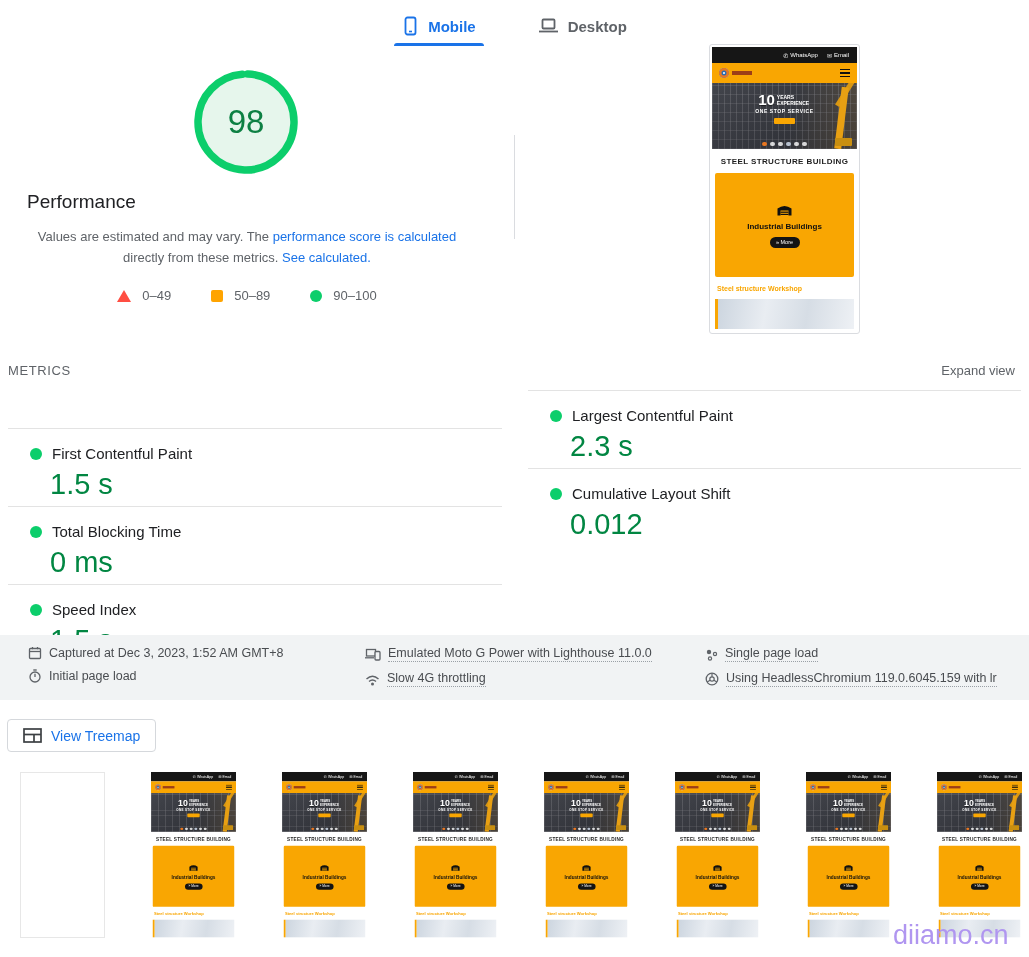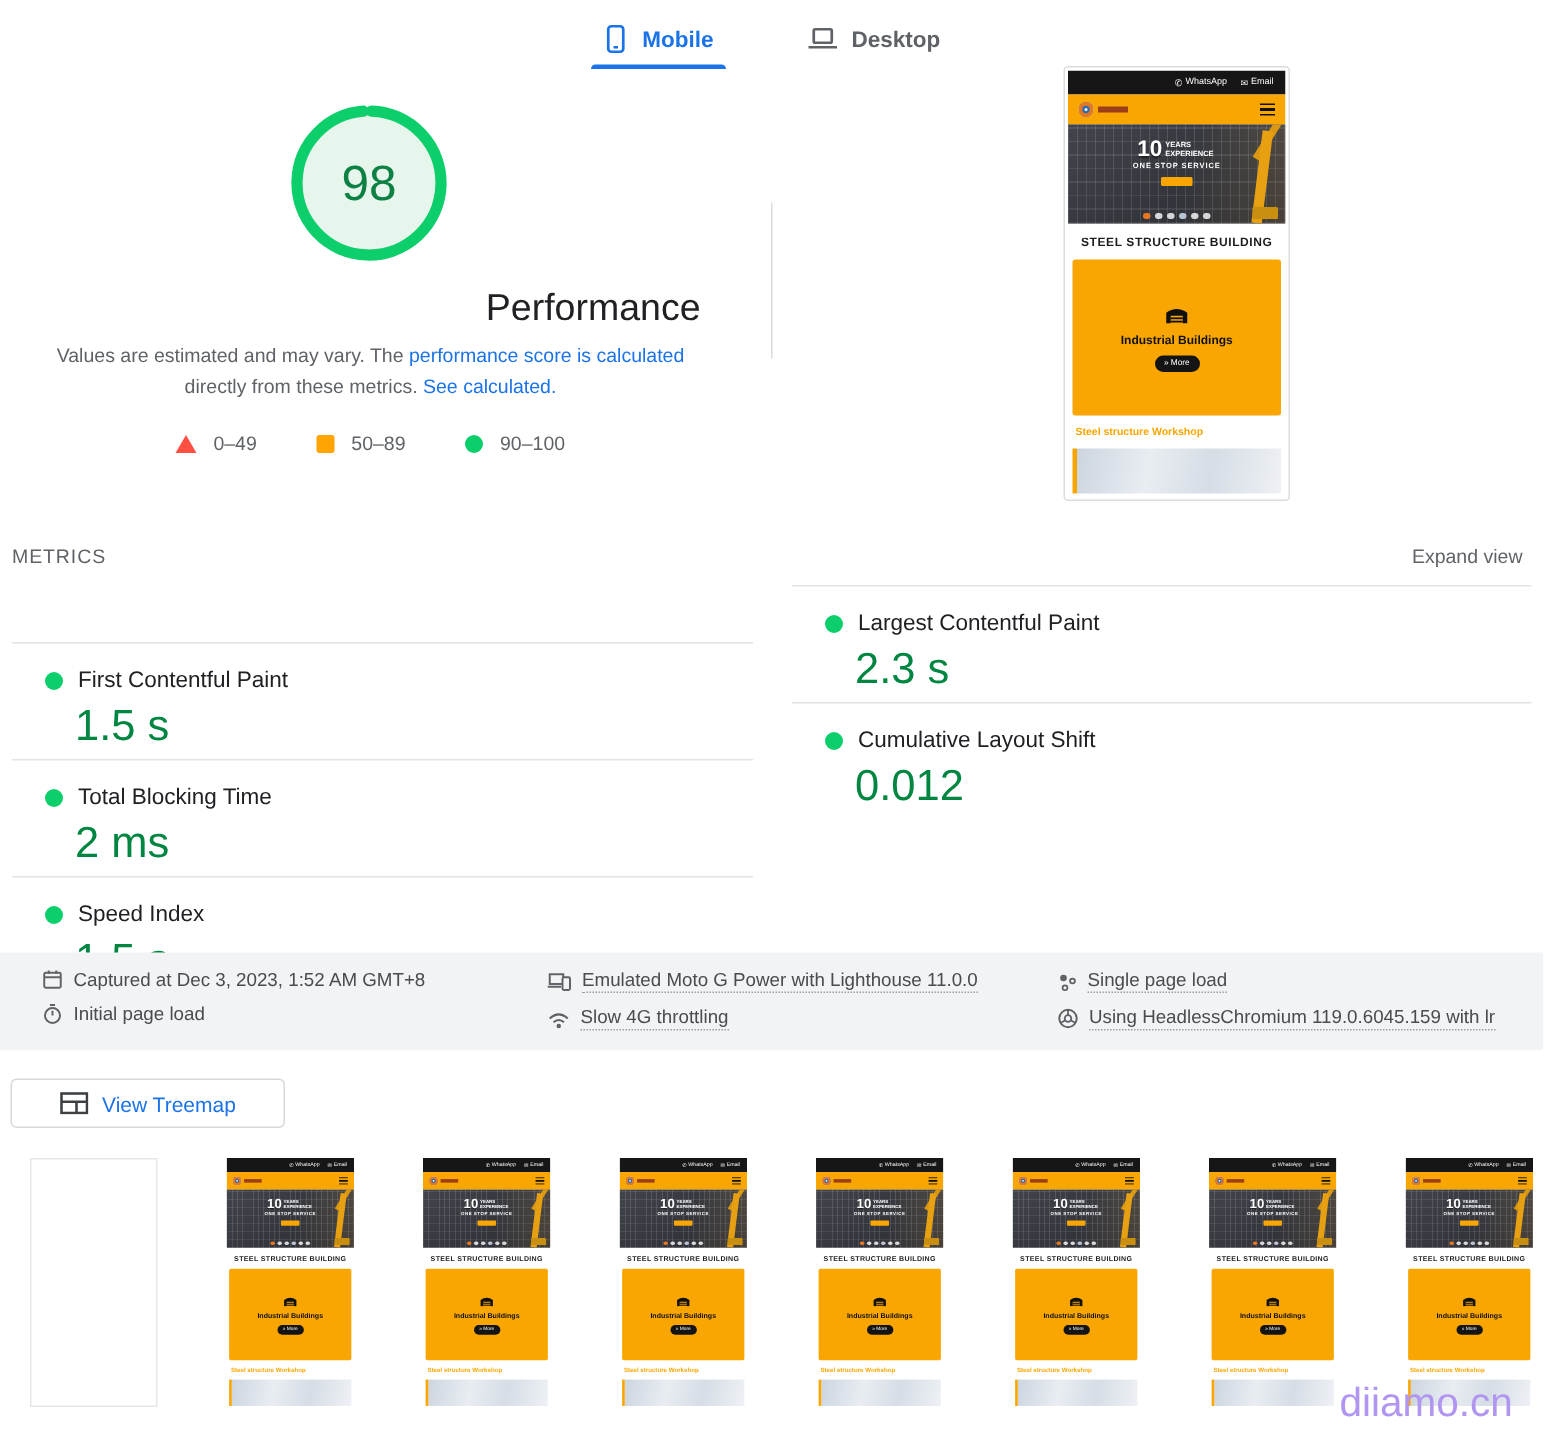--- a/index.html
+++ b/index.html
@@ -8,21 +8,21 @@
 
   
   .tabs { position:absolute; top:0; left:0; right:0; height:48px; display:flex; justify-content:center; gap:46px; }
   .tab { position:relative; display:flex; align-items:center; gap:9px; padding:19px 8px 15px; font-size:15px; font-weight:bold; color:#5f6368; cursor:pointer;justify-content:center; }
   .tab.active { color:#1a73e8; }
   .tab.active .underline { position:absolute; left:0; right:0; bottom:2px; height:3px; background:#1a73e8; border-radius:3px 3px 0 0; }
 
   
   .gauge-wrap { position:absolute; left:194px; top:70px; width:104px; height:104px; }
   .gauge-score { position:absolute; inset:0; display:flex; align-items:center; justify-content:center; font-size:33px; color:#0d8043; }
-  .gauge-label { position:absolute; left:27px; top:191px; width:440px; text-align:right; font-size:25px; color:#202124; }
+  .gauge-label { position:absolute; left:27px; top:191px; width:440px; text-align:left; font-size:19px; color:#202124; }
   .gauge-desc { position:absolute; left:17px; top:226px; width:460px; text-align:center; font-size:13px; line-height:21px; color:#5f6368; }
   .gauge-desc a { color:#1a73e8; text-decoration:none; cursor:pointer; }
   .legend { position:absolute; left:27px; top:288px; width:440px; display:flex; justify-content:center; gap:40px; font-size:13px; color:#5f6368; }
   .legend-item { display:flex; align-items:center; gap:11px; }
   .shape-tri { width:0; height:0; border-left:7px solid transparent; border-right:7px solid transparent; border-bottom:12px solid #ff4e42; }
   .shape-sq { width:12px; height:12px; border-radius:2px; background:#ffa400; }
   .shape-ci { width:12px; height:12px; border-radius:50%; background:#0cce6b; }
   .v-divider { position:absolute; left:514px; top:135px; width:1px; height:104px; background:#dadce0; }
 
   
@@ -42,21 +42,21 @@
 
   
   .env-bar { position:absolute; left:0; top:635px; width:1029px; height:65px; background:#f1f3f4; }
   .env-col { position:absolute; top:11px; display:flex; flex-direction:column; gap:9px; }
   .env-col1 { left:28px; } .env-col2 { left:365px; } .env-col3 { left:705px; }
   .env-item { display:flex; align-items:center; gap:7px; font-size:12.5px; color:#494c50; white-space:nowrap; }
   .env-item svg { flex:none; }
   .u { border-bottom:1px dotted #9aa0a6; padding-bottom:1px; cursor:pointer; }
 
   
-  .treemap-btn { position:absolute; left:7px; top:719px; height:33px; display:flex; align-items:center; gap:9px; padding:0 32px; background:#fff; border:1px solid #d5d8dc; border-radius:4px; font-family:inherit; font-size:14px; color:#1a73e8; cursor:pointer; }
+  .treemap-btn { position:absolute; left:7px; top:719px; height:33px; display:flex; align-items:center; gap:9px; padding:0 15px; background:#fff; border:1px solid #d5d8dc; border-radius:4px; font-family:inherit; font-size:14px; color:#1a73e8; cursor:pointer; }
 
   
   .film-frame { position:absolute; top:772px; width:85px; height:166px; overflow:hidden; background:#fff; }
   .film-frame.blank { border:1px solid #e7e7e7; }
   .film-scale { transform:scale(0.5862); transform-origin:0 0; width:145px; height:284px; }
 
   .watermark { position:absolute; left:893px; top:920px; font-size:27px; color:#b096f0; }
 
   
   .sp { width:145px; height:284px; background:#fff; position:relative; overflow:hidden; }
@@ -211,21 +211,21 @@
           <span class="metric-dot"></span>
         <span class="metric-name">First Contentful Paint</span>
         </div>
       <div class="metric-value">1.5 s</div>
     </div>
     <div class="metric">
       <div class="metric-head">
           <span class="metric-dot"></span>
         <span class="metric-name">Total Blocking Time</span>
         </div>
-      <div class="metric-value">2 ms</div>
+      <div class="metric-value">0 ms</div>
     </div>
     <div class="metric">
       <div class="metric-head">
           <span class="metric-dot"></span>
         <span class="metric-name">Speed Index</span>
         </div>
       <div class="metric-value">1.5 s</div>
     </div>
   </div>
   <div class="mcol mcol2">

